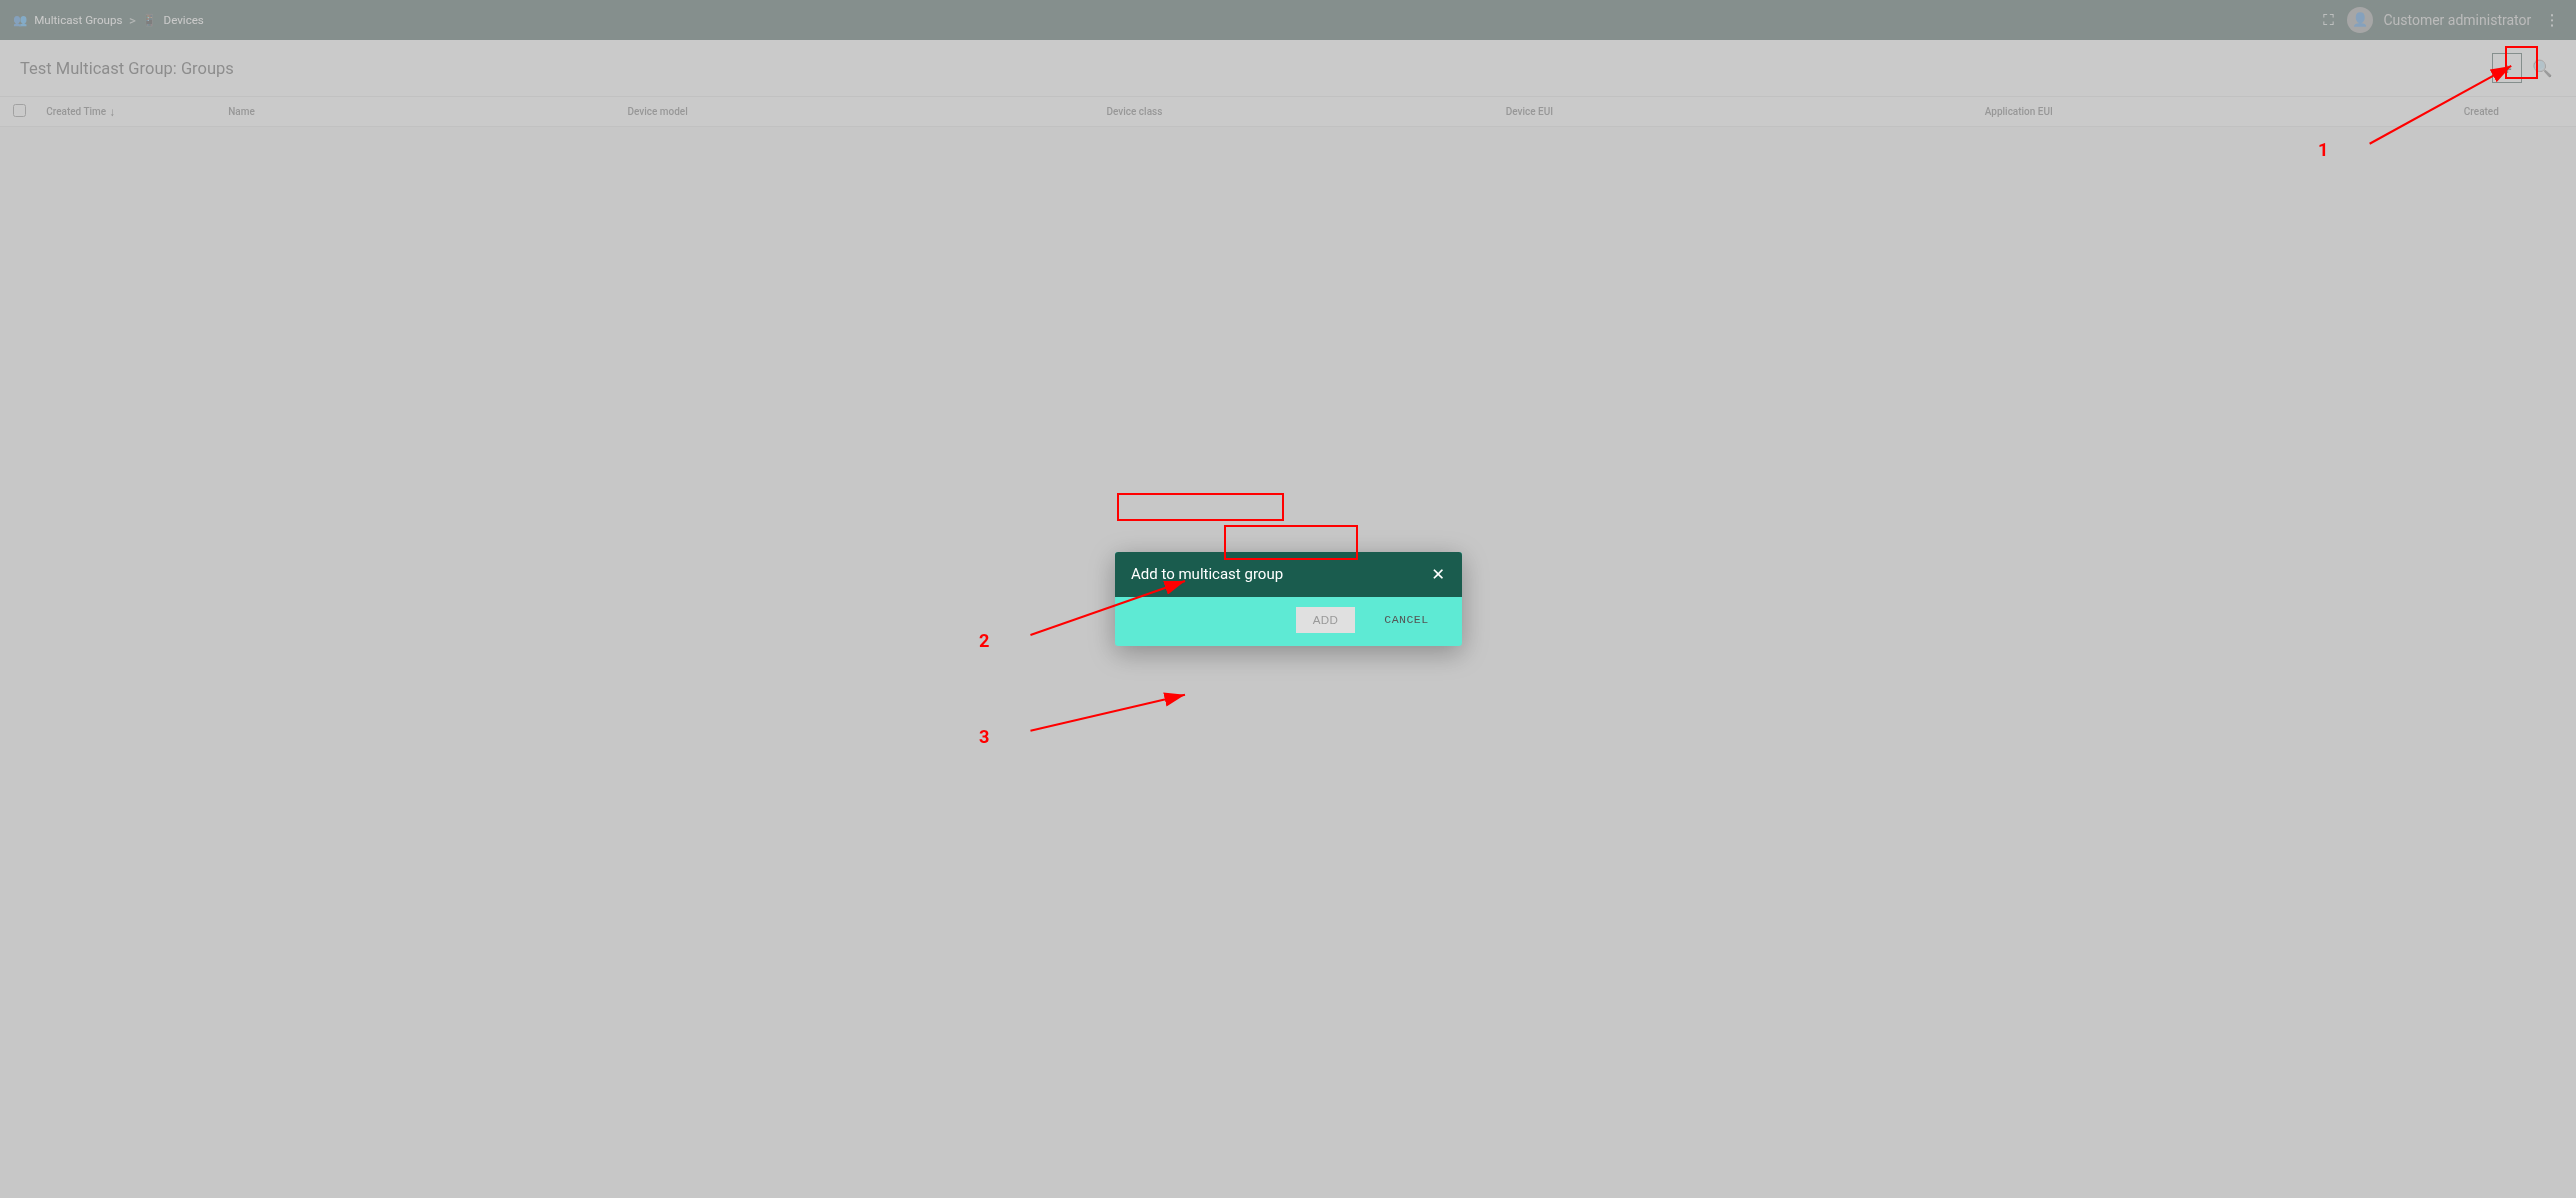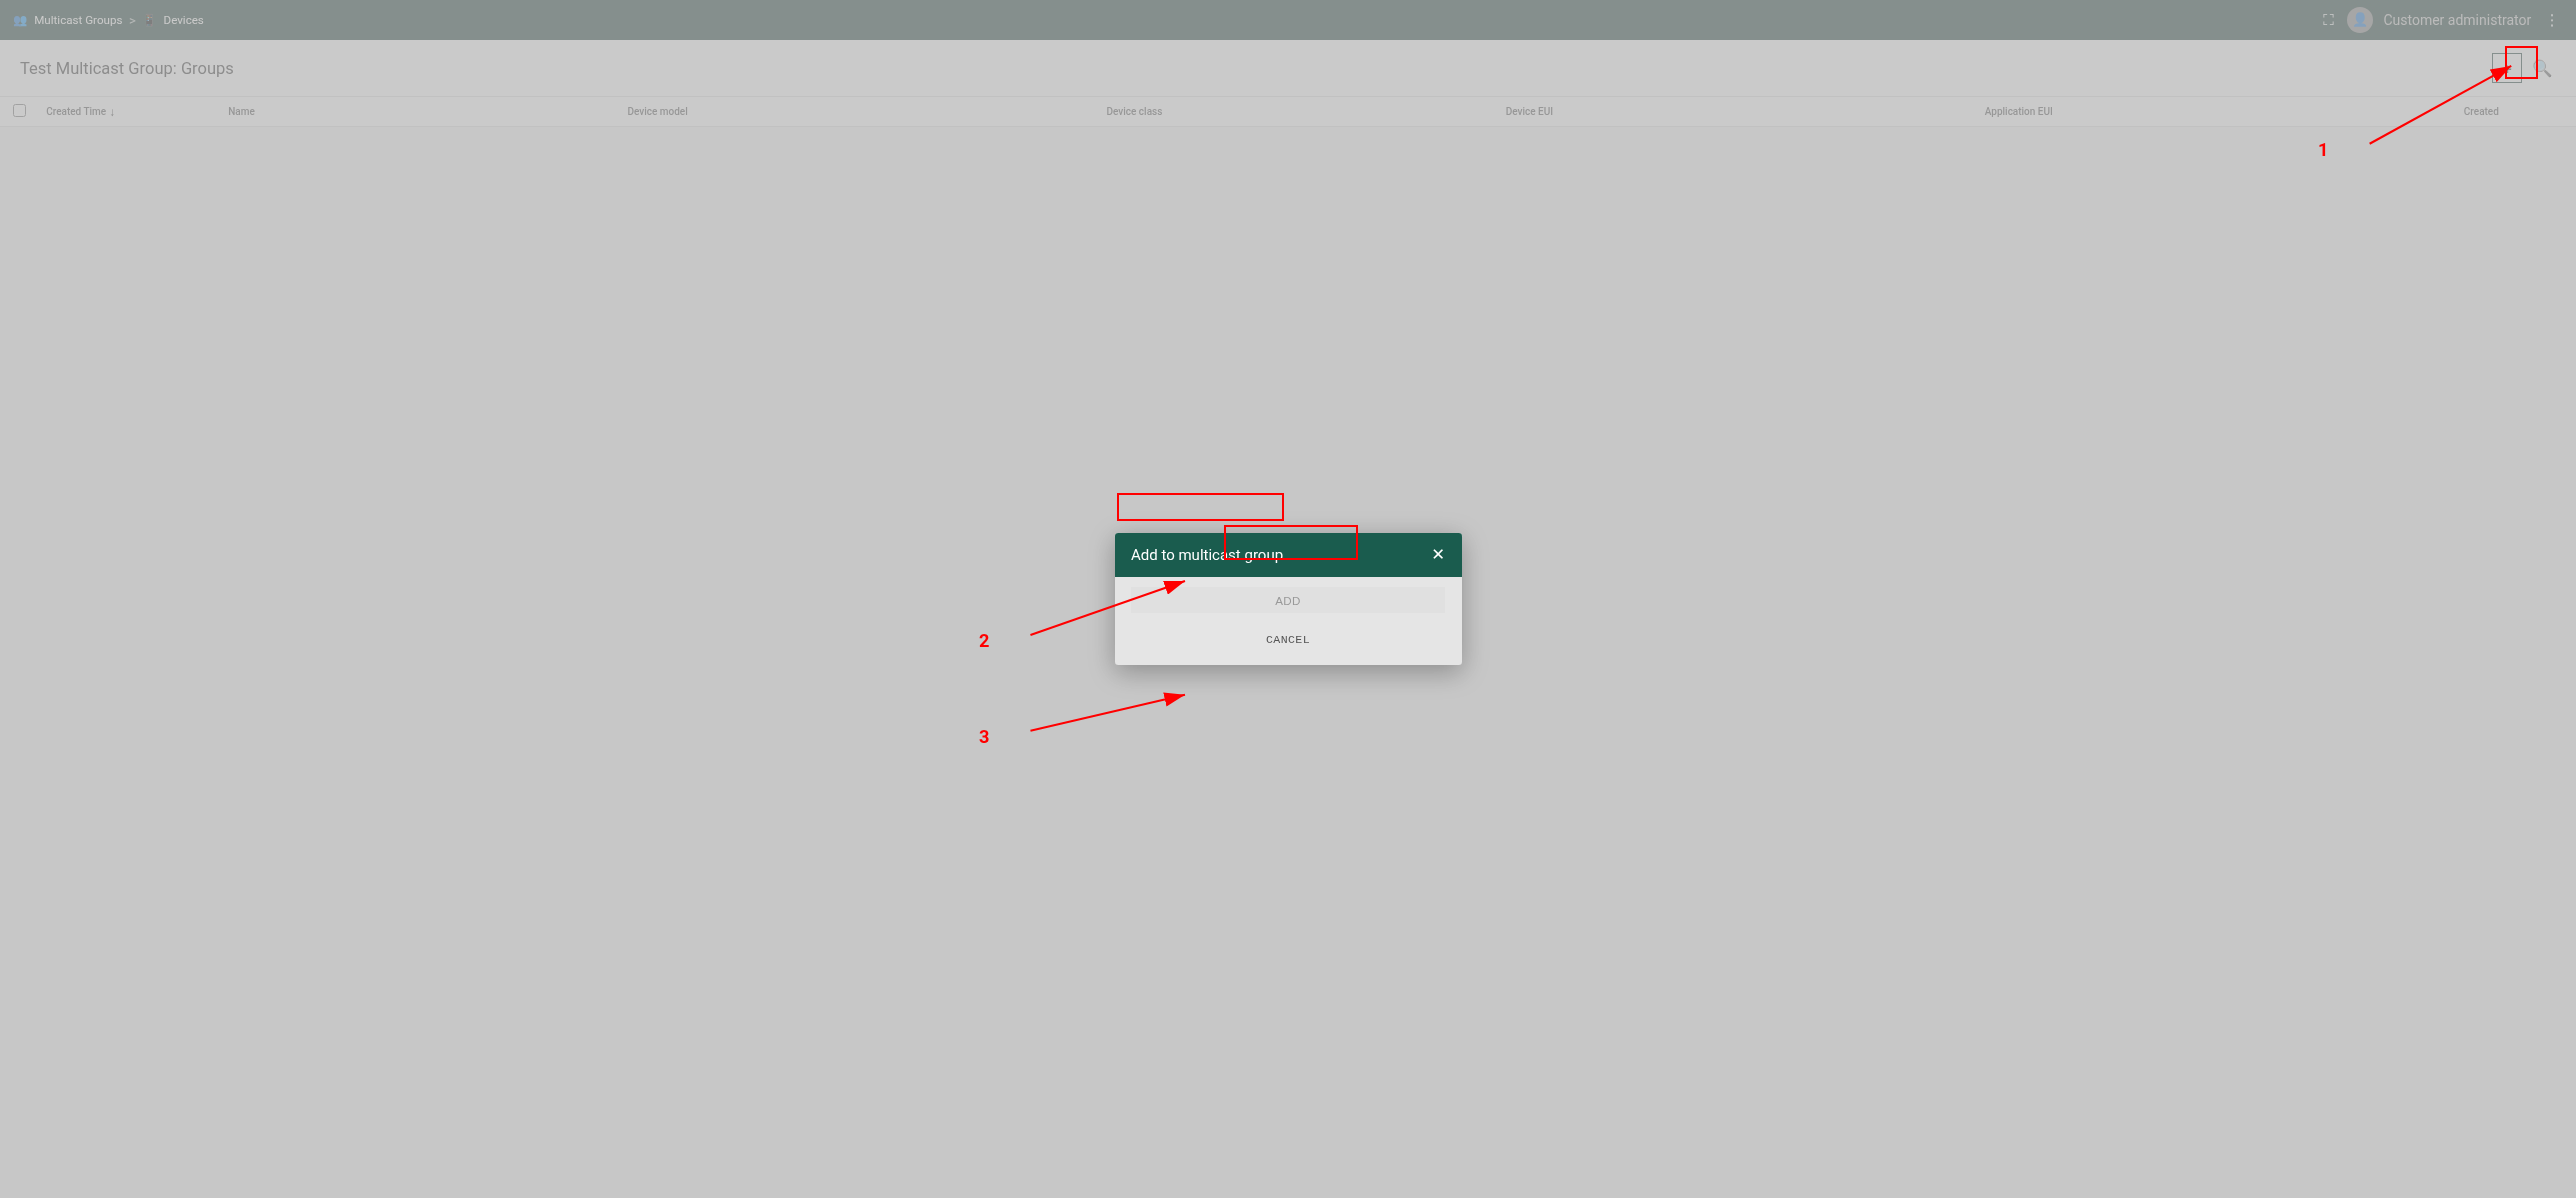--- a/index.html
+++ b/index.html
@@ -159,21 +159,21 @@
       top: 0; left: 0; right: 0; bottom: 0;
       background: rgba(180,180,180,0.7);
       display: flex;
       align-items: center;
       justify-content: center;
       z-index: 100;
     }
 
     
     .dialog {
-      background: #e5e5e5;
+      background: #5eead4;
       border-radius: 3.3px;
       width: 347px;
       box-shadow: 0 6.6px 26.4px rgba(0,0,0,0.3);
       overflow: hidden;
     }
     .dialog-header {
       background: #1a5c4e;
       color: white;
       padding: 13.2px 16.5px;
       display: flex;
@@ -252,21 +252,20 @@
       color: #777;
       margin-bottom: 3.3px;
       padding-left: 1.7px;
     }
 
     .dialog-footer {
       padding: 10px 16.5px 13.2px 16.5px;
       display: flex;
       justify-content: flex-end;
       gap: 13px;
-      flex-direction: column;
     }
     .btn-add {
       background: #e0e0e0;
       color: #999;
       border: none;
       padding: 6.6px 16.5px;
       font-size: 11.6px;
       font-weight: 500;
       letter-spacing: 0.4px;
       cursor: pointer;

